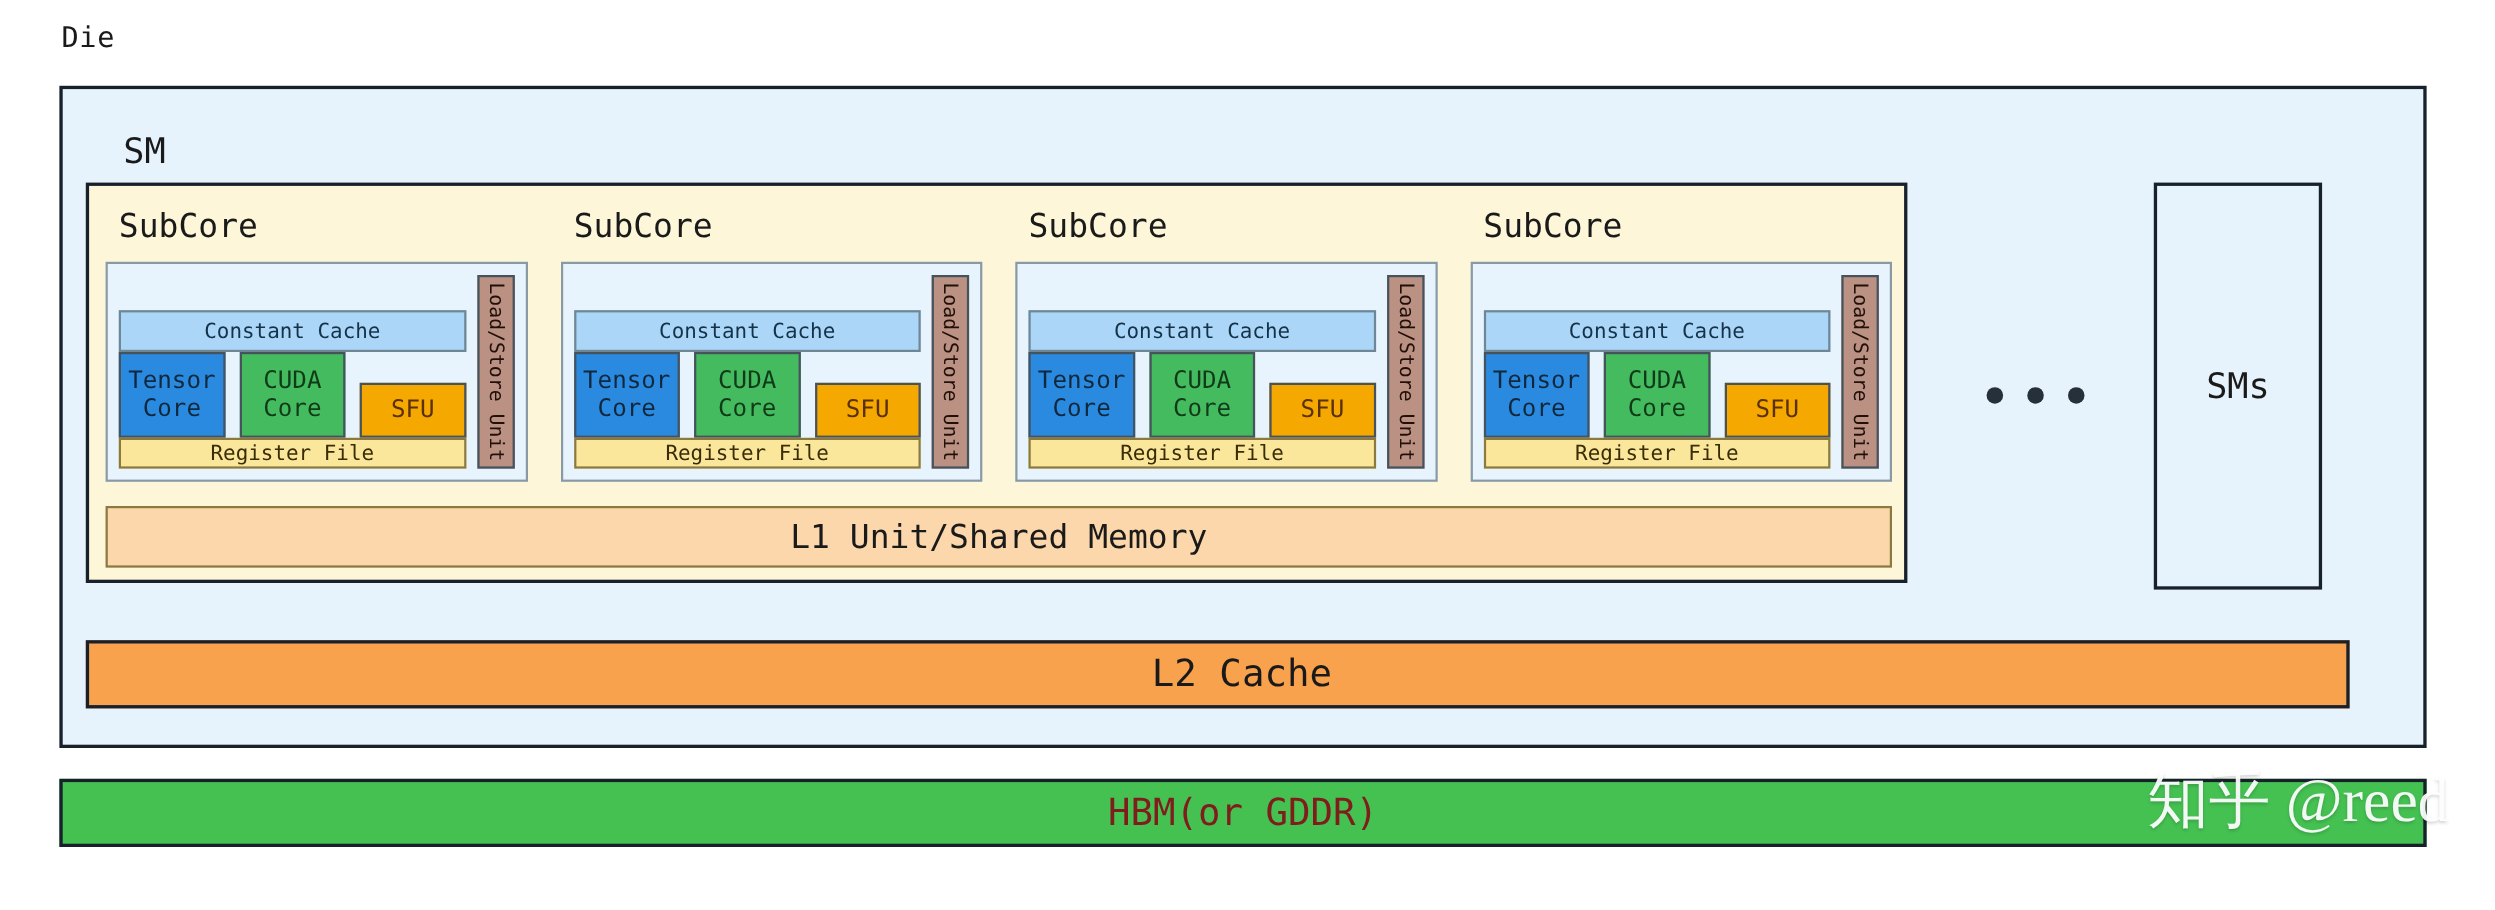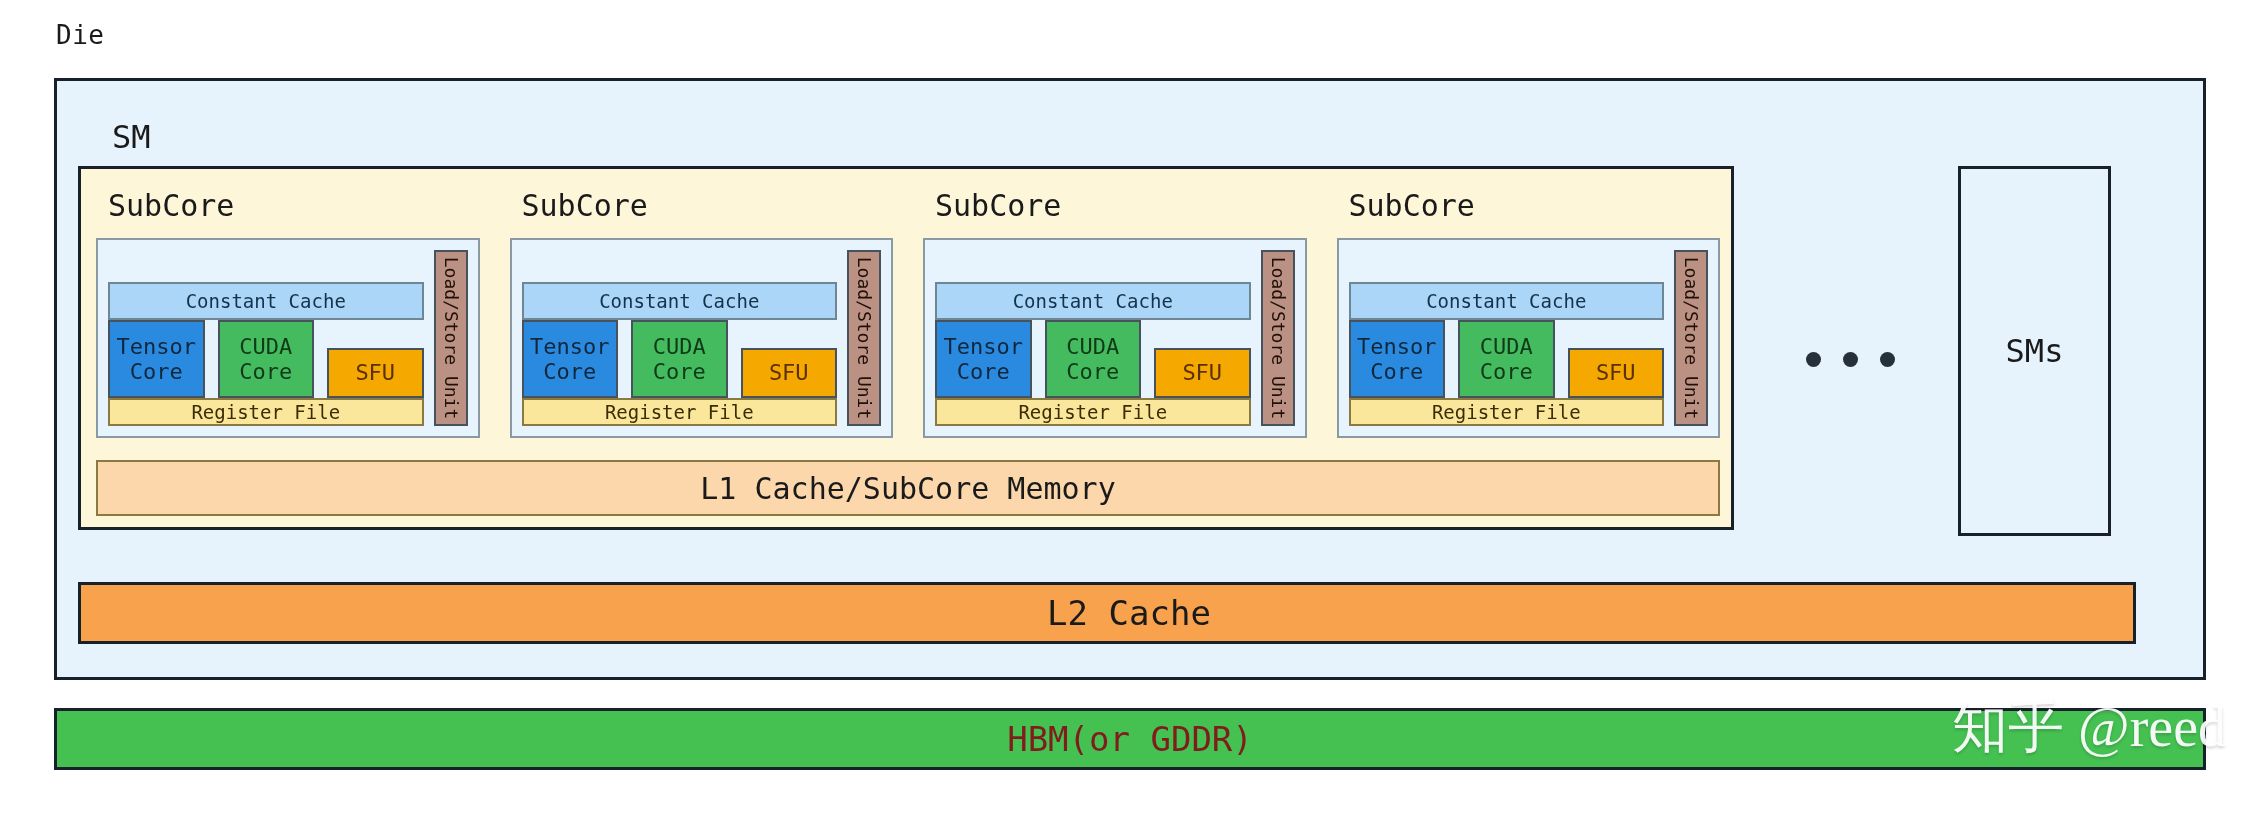--- a/index.html
+++ b/index.html
@@ -351,21 +351,21 @@
           <div class="reg-file">Register File</div>
         </div>
         <div class="lsu">
           <span class="lsu-label">Load/Store Unit</span>
         </div>
       </div>
     </div>
 
   </div>
 
-  <div class="l1-bar">L1 Cache/SubCore Memory</div>
+  <div class="l1-bar">L1 Unit/Shared Memory</div>
 
   <div class="dots">
     <span class="dot"></span>
     <span class="dot"></span>
     <span class="dot"></span>
   </div>
 
   <div class="sms-box">SMs</div>
 
   <div class="l2-bar">L2 Cache</div>

